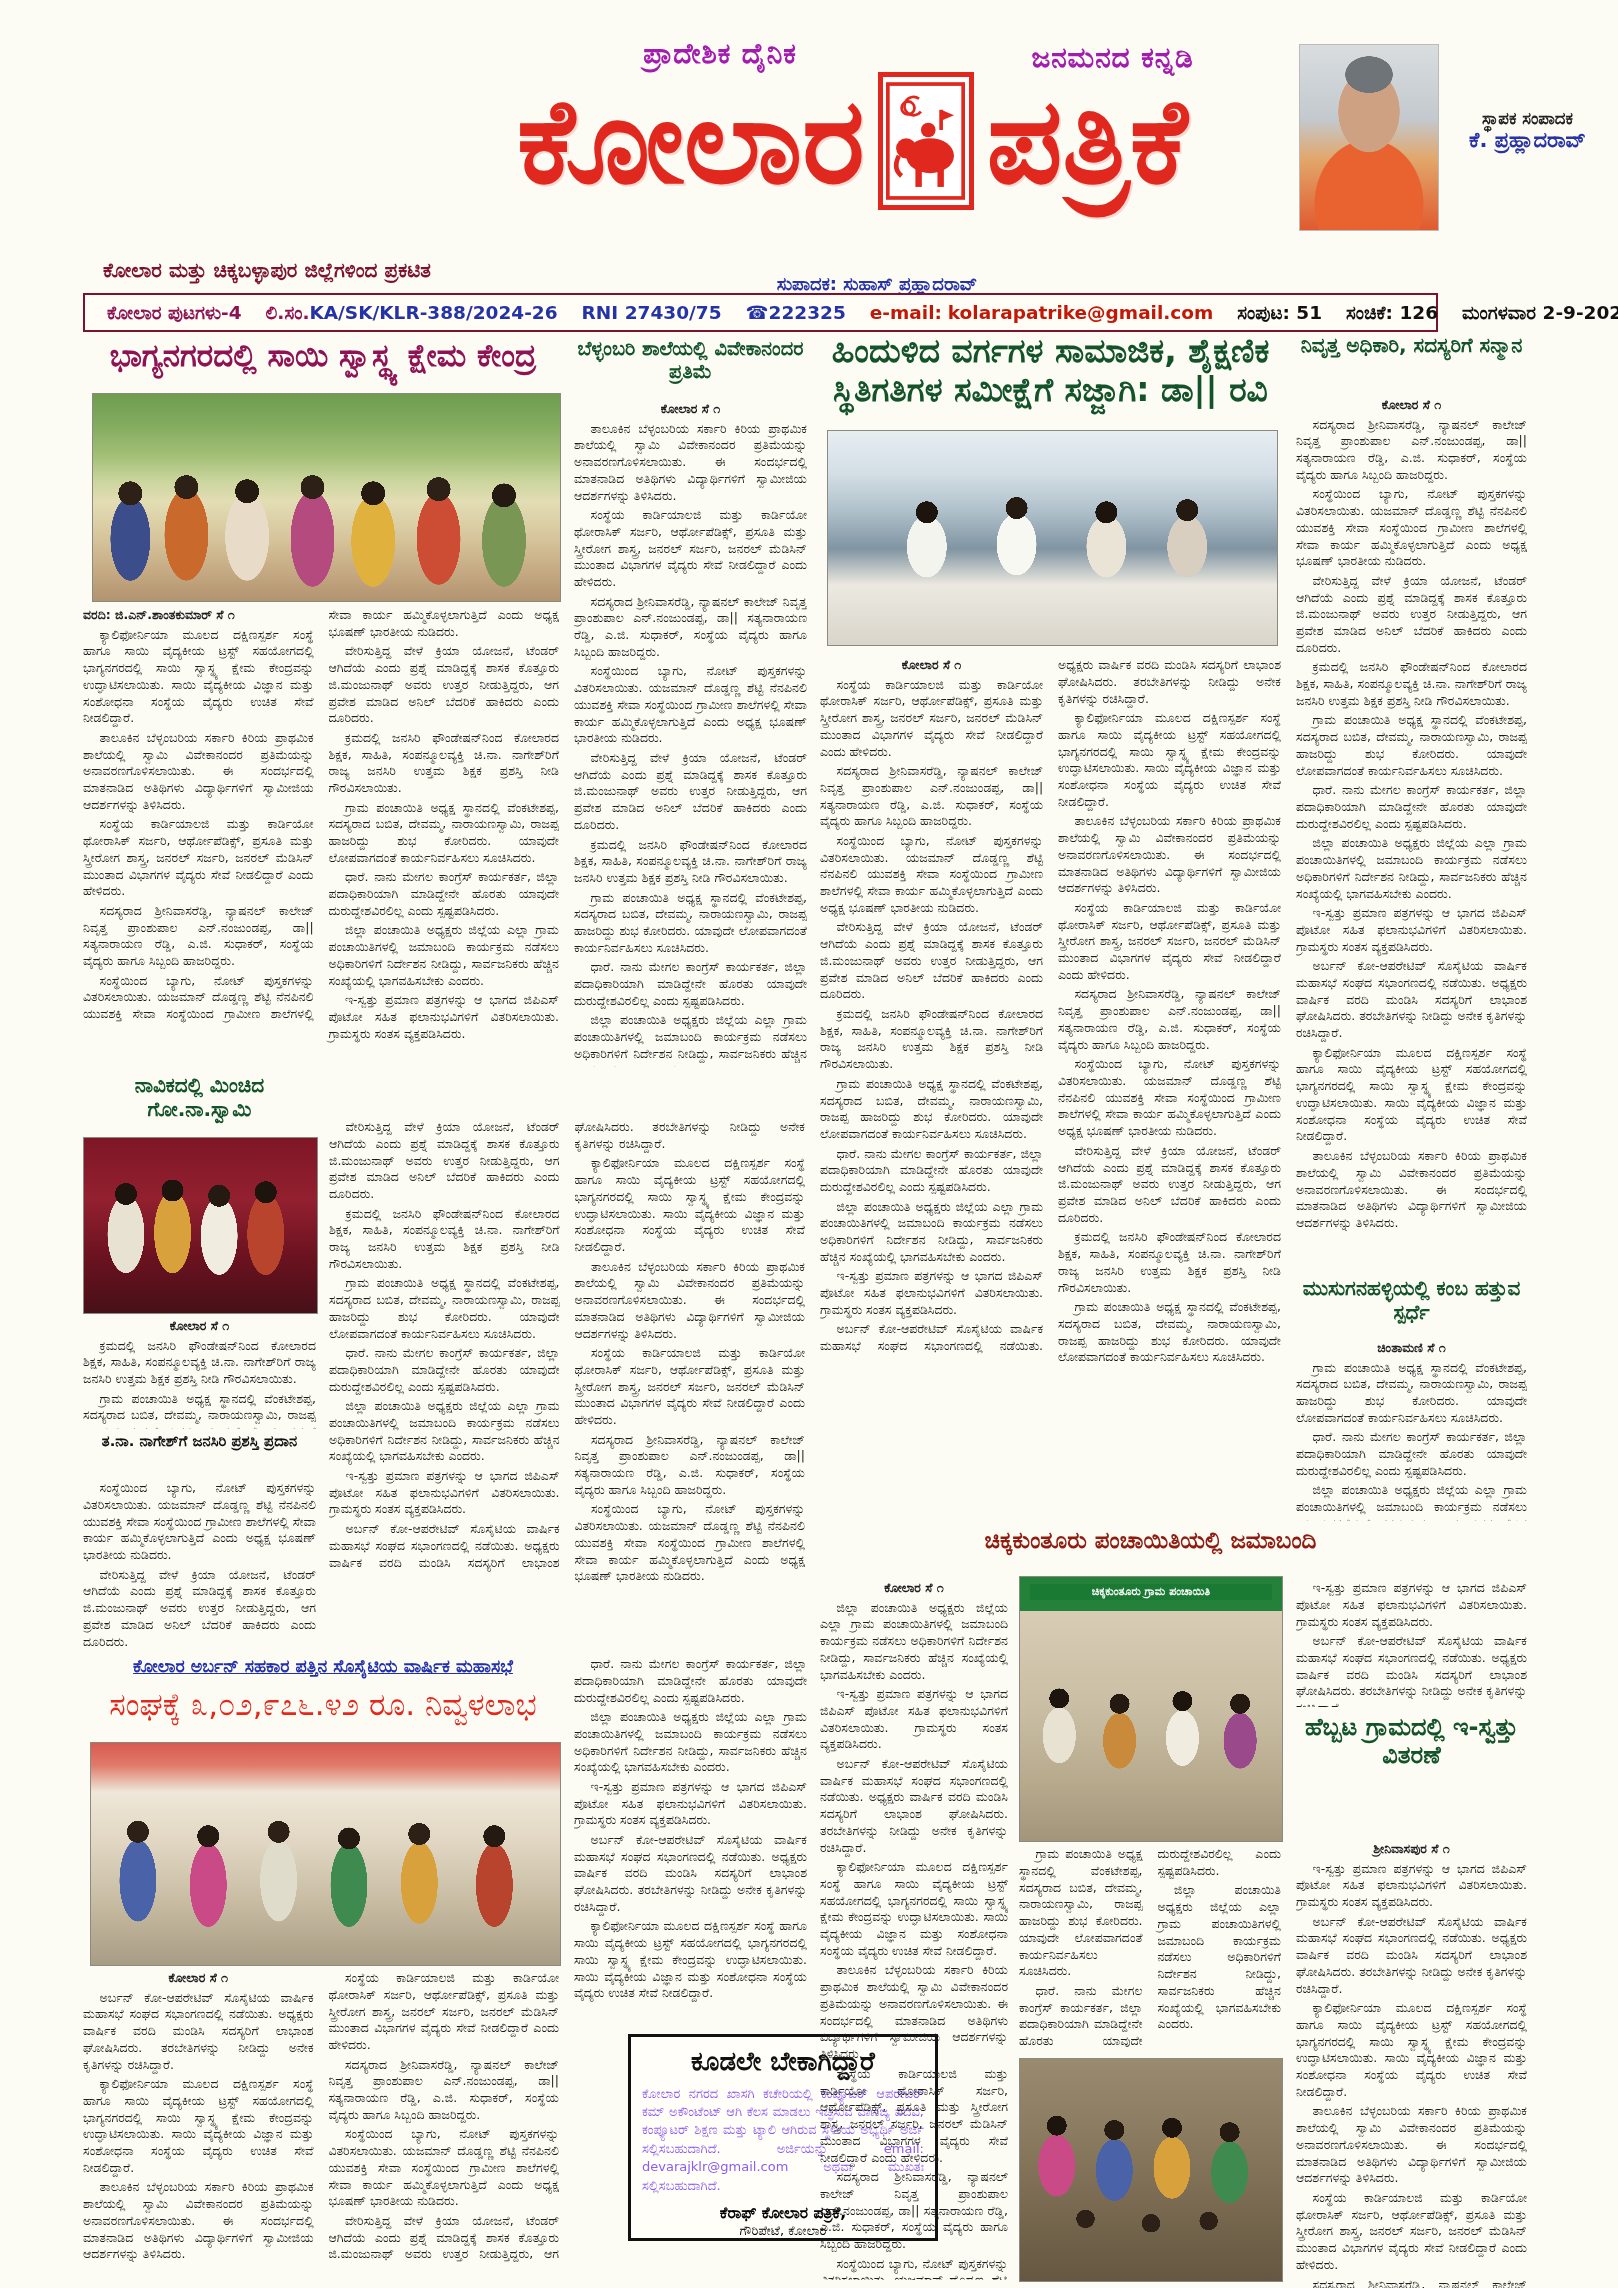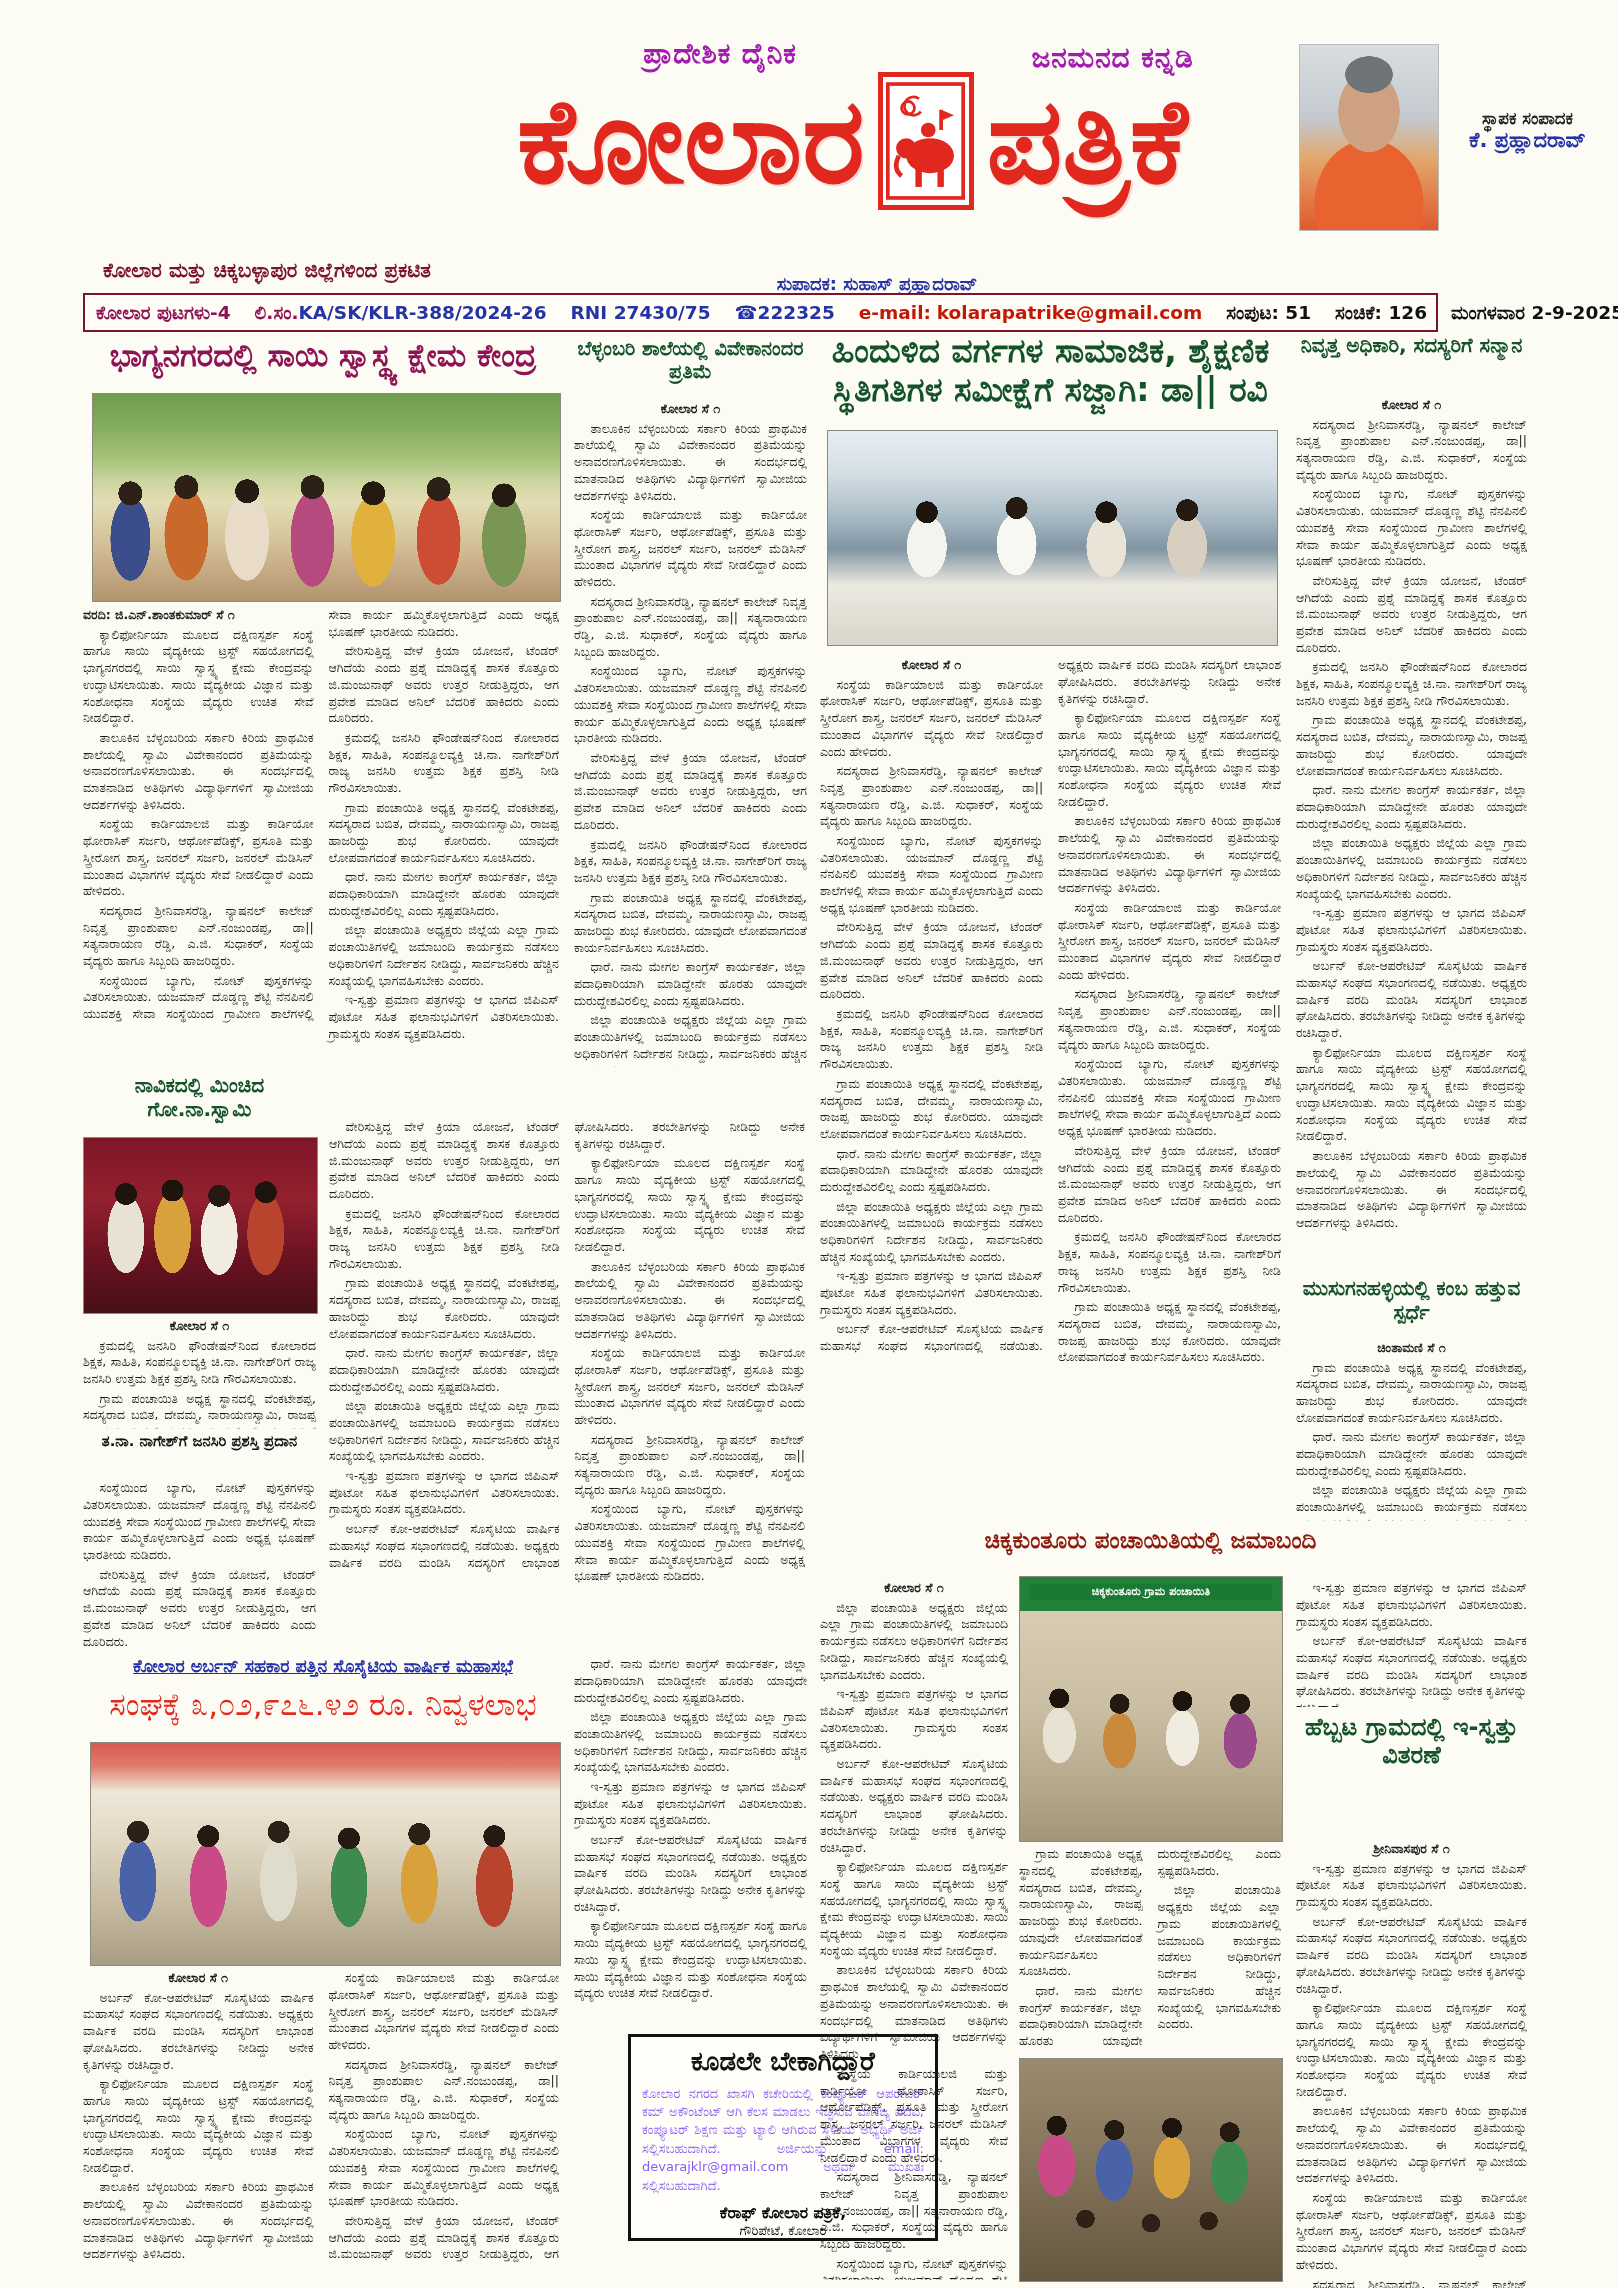--- a/index.html
+++ b/index.html
@@ -19,21 +19,21 @@
     radial-gradient(ellipse 24px 18.5px at 50% 16%,#6f7478 98%,transparent),
     radial-gradient(ellipse 31px 41px at 50% 36%,#cfa183 98%,transparent),
     radial-gradient(ellipse 55px 65px at 50% 86%,#e8632f 98%,transparent),
     linear-gradient(180deg,#d9dde0 0%,#c3c9ce 40%,#e2a66a 62%,#e05a2e 100%);}
   .founder-label{font-size:16.6px;font-weight:bold;color:#222;text-align:center;}
   .founder-name{font-size:21px;font-weight:bold;color:#2733a6;text-align:center;}
   .pub-line{font-size:20px;font-weight:bold;color:#7b1230;}
   .editor-line{font-size:18px;font-weight:bold;color:#2733a6;text-align:center;margin-top:18px;}
   .emblem{width:96px;height:138px;background:#fff;border:5.5px solid #e0281e;box-sizing:border-box;display:flex;align-items:center;justify-content:center;}
   
-  .infobar{left:83px;top:293px;width:1355px;height:39px;border:2.8px solid #7b1230;background:#fffdf6;display:flex;align-items:center;gap:24px;padding:0 11px;box-sizing:border-box;font-size:18.5px;white-space:nowrap;}
+  .infobar{left:83px;top:293px;width:1355px;height:39px;border:2.8px solid #7b1230;background:#fffdf6;display:flex;align-items:center;gap:24px;padding:0 22px;box-sizing:border-box;font-size:18.5px;white-space:nowrap;}
   .ib-maroon{color:#8e1355;font-weight:bold;}
   .ib-blue{color:#2433a5;font-weight:bold;}
   .ib-black{color:#111;font-weight:bold;}
   .ib-red{color:#c21807;font-weight:bold;}
   
   .head-maroon{color:#8e1355;font-weight:900;text-align:center;line-height:1.15;}
   .head-green{color:#14532a;font-weight:900;text-align:center;line-height:1.18;}
   .head-red{color:#e4271c;font-weight:400;text-align:center;line-height:1.1;}
   .head-darkred{color:#8f1c10;font-weight:900;text-align:center;line-height:1.1;}
   .kicker{color:#2230aa;font-weight:bold;text-align:center;text-decoration:underline;}

